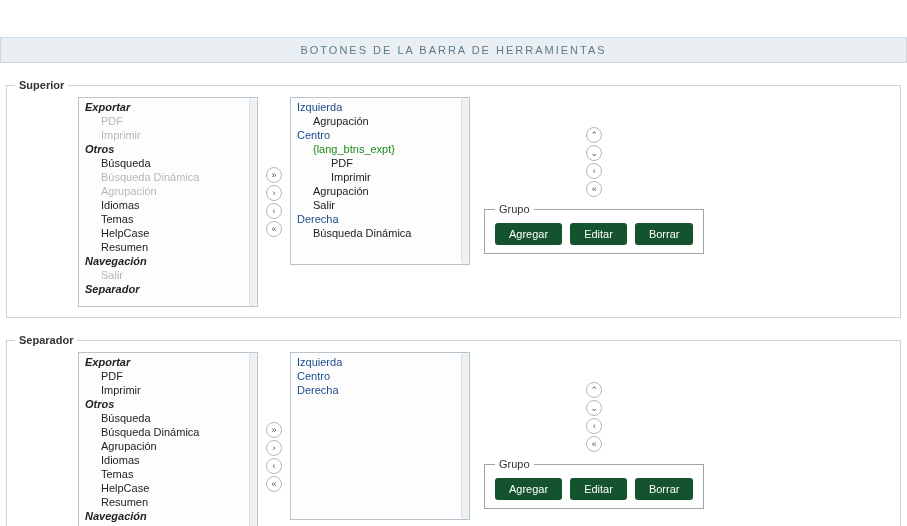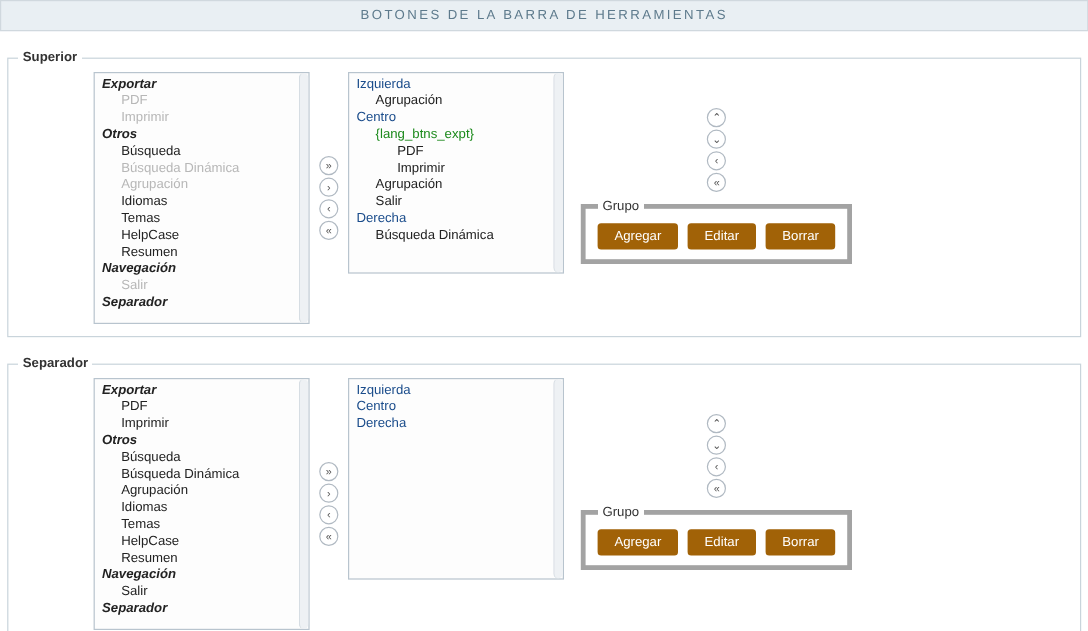--- a/index.html
+++ b/index.html
@@ -1,37 +1,37 @@
 <!DOCTYPE html>
 <html><head>
 <meta charset="utf-8">
 <style>
 * { box-sizing: border-box; margin: 0; padding: 0; }
 body { font-family: Verdana, Arial, sans-serif; font-size: 11px; background: #fff; color: #333; }
-.header-bar { background: #e9eff3; color: #5d7a8c; text-align: center; padding: 6px 0; letter-spacing: 2px; font-size: 11px; border: 1px solid #d0d8de; }
+.header-bar { background: #e9eff3; color: #5d7a8c; text-align: center; padding: 6px 0; letter-spacing: 2px; font-size: 11px; border: 1px solid #d0d8de; margin-top: 37px; }
 fieldset { border: 1px solid #c9d4db; margin: 16px 6px; padding: 6px 8px 10px 8px; }
 legend { font-weight: bold; font-size: 11px; color: #333; padding: 0 4px; }
 .row { display: flex; align-items: flex-start; gap: 8px; }
 .listbox { border: 1px solid #b8c4ce; background: #fdfdfd; width: 180px; height: 210px; overflow-y: auto; padding: 2px 4px; position: relative; }
 .listbox.righth { height: 168px; }
 .scrolltrack { position: absolute; right: 0; top: 0; bottom: 0; width: 8px; background: #eef1f4; border-left: 1px solid #d6dde3; border-radius: 4px; }
 .lb-group { font-weight: bold; font-style: italic; color: #222; padding: 1px 2px; }
 .lb-item { padding: 1px 2px 1px 18px; color: #222; cursor: default; }
 .lb-item.disabled { color: #b7b7b7; }
 .spacer { width: 55px; }
 .arrow-col { display: flex; flex-direction: column; gap: 2px; align-items: center; justify-content: center; }
 .arrow-btn { width: 16px; height: 16px; border: 1px solid #b0b9c2; border-radius: 50%; background: #fff; display: flex; align-items: center; justify-content: center; font-size: 9px; color: #555; cursor: pointer; line-height: 1; }
 .rt-group { color: #1a4c8b; padding: 1px 2px; cursor: default; }
 .rt-item { padding: 1px 2px 1px 18px; color: #222; }
 .rt-item.green { color: #1c8a1c; }
 .rt-sub { padding: 1px 2px 1px 36px; color: #222; }
-.group-fs { border: 4px solid #a3a3a3; padding: 8px 10px; margin-top: 6px; }
+.group-fs { border: 1px solid #a3a3a3; padding: 8px 10px; margin-top: 6px; }
 .group-fs legend { font-weight: normal; font-size: 11px; color: #333; }
 .btns { display: flex; gap: 8px; }
-.btn { background: #a16207; color: #fff; border: none; border-radius: 3px; padding: 5px 14px; font-size: 11px; cursor: pointer; }
+.btn { background: #14532d; color: #fff; border: none; border-radius: 3px; padding: 5px 14px; font-size: 11px; cursor: pointer; }
 .rtwrap { display: flex; gap: 8px; align-items: flex-start; }
 .rtcol2 { display: flex; flex-direction: column; justify-content: flex-start; }
 </style>
 </head>
 <body>
 
 <div class="header-bar">BOTONES DE LA BARRA DE HERRAMIENTAS</div>
 
 <fieldset>
   <legend>Superior</legend>

